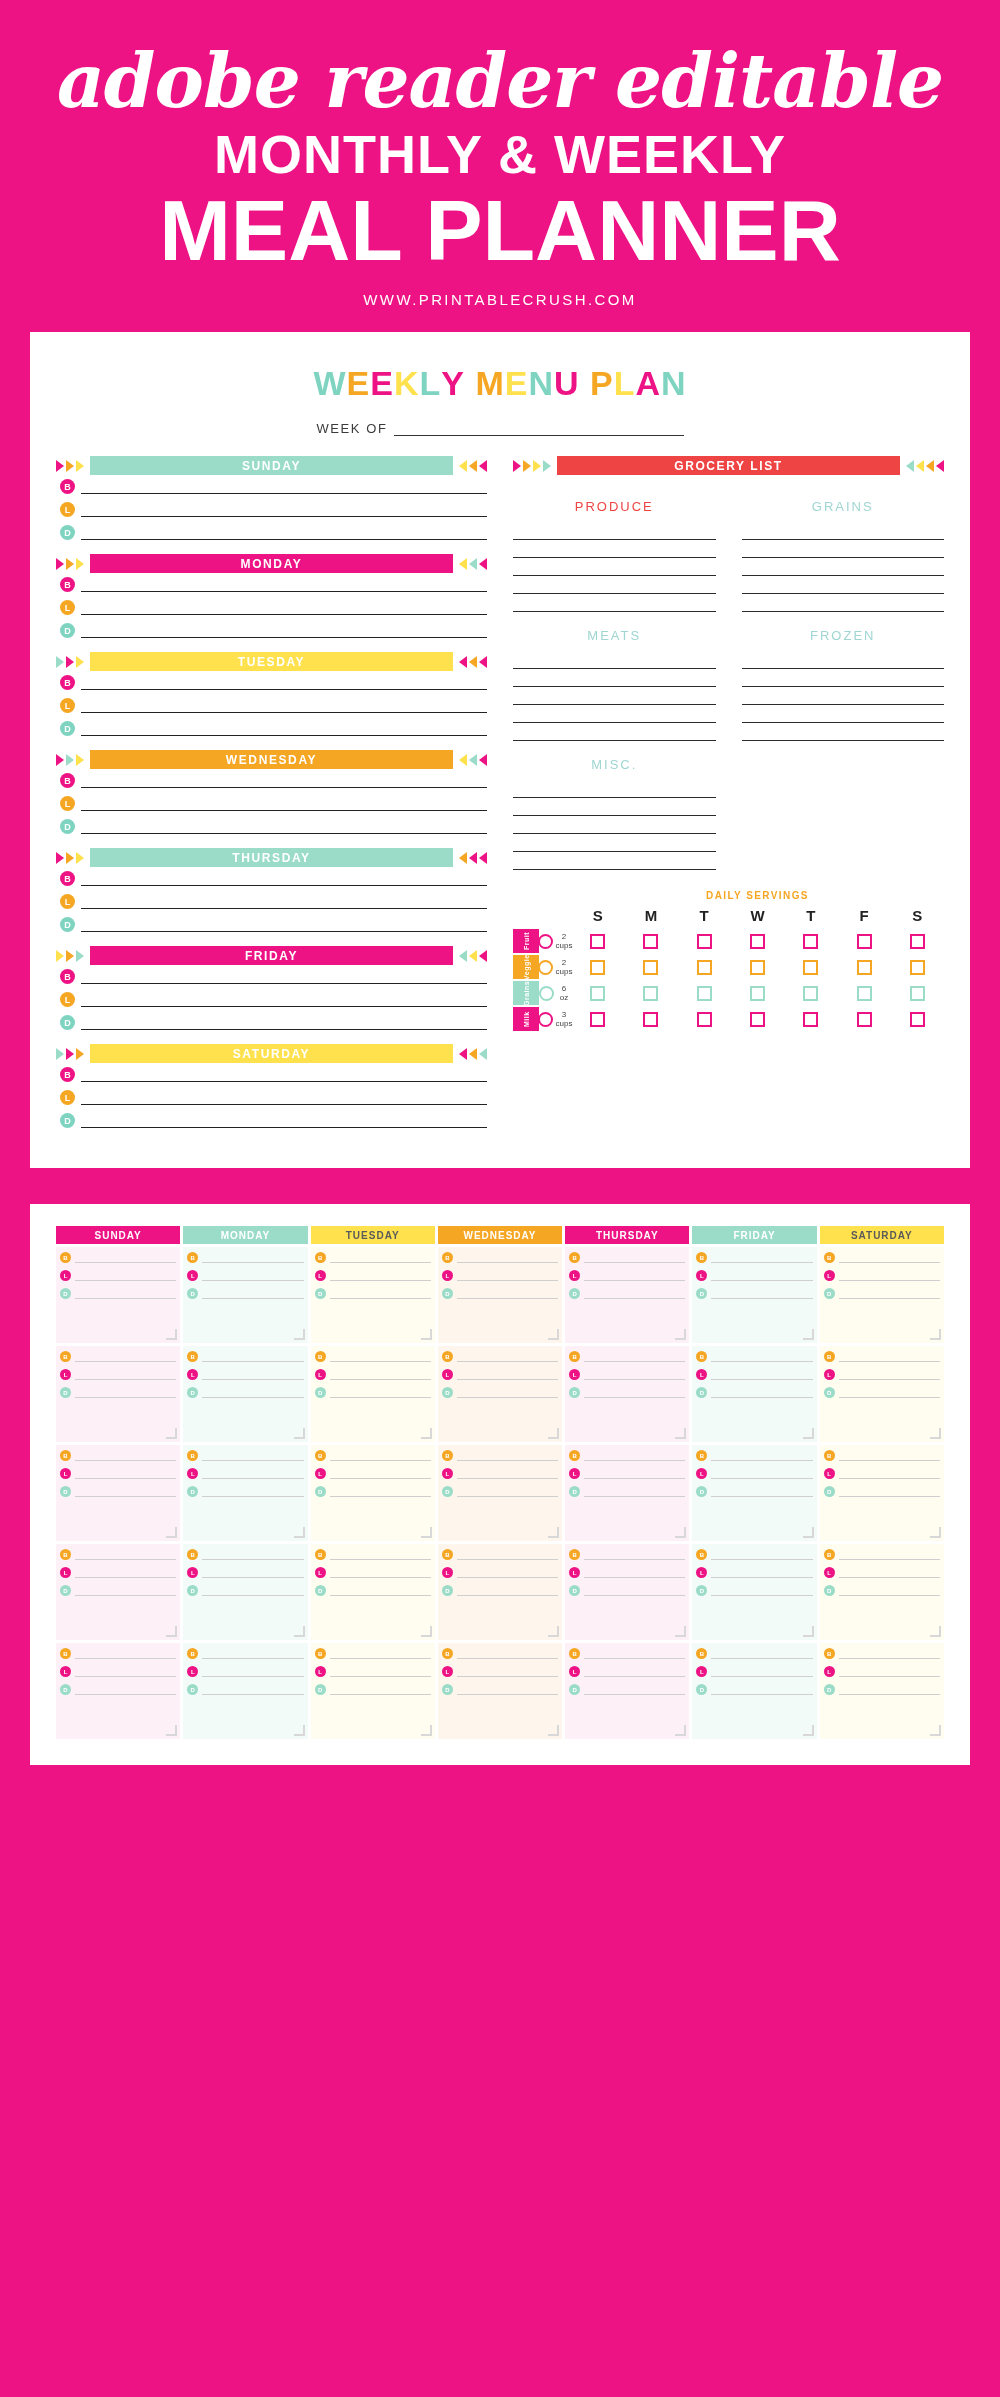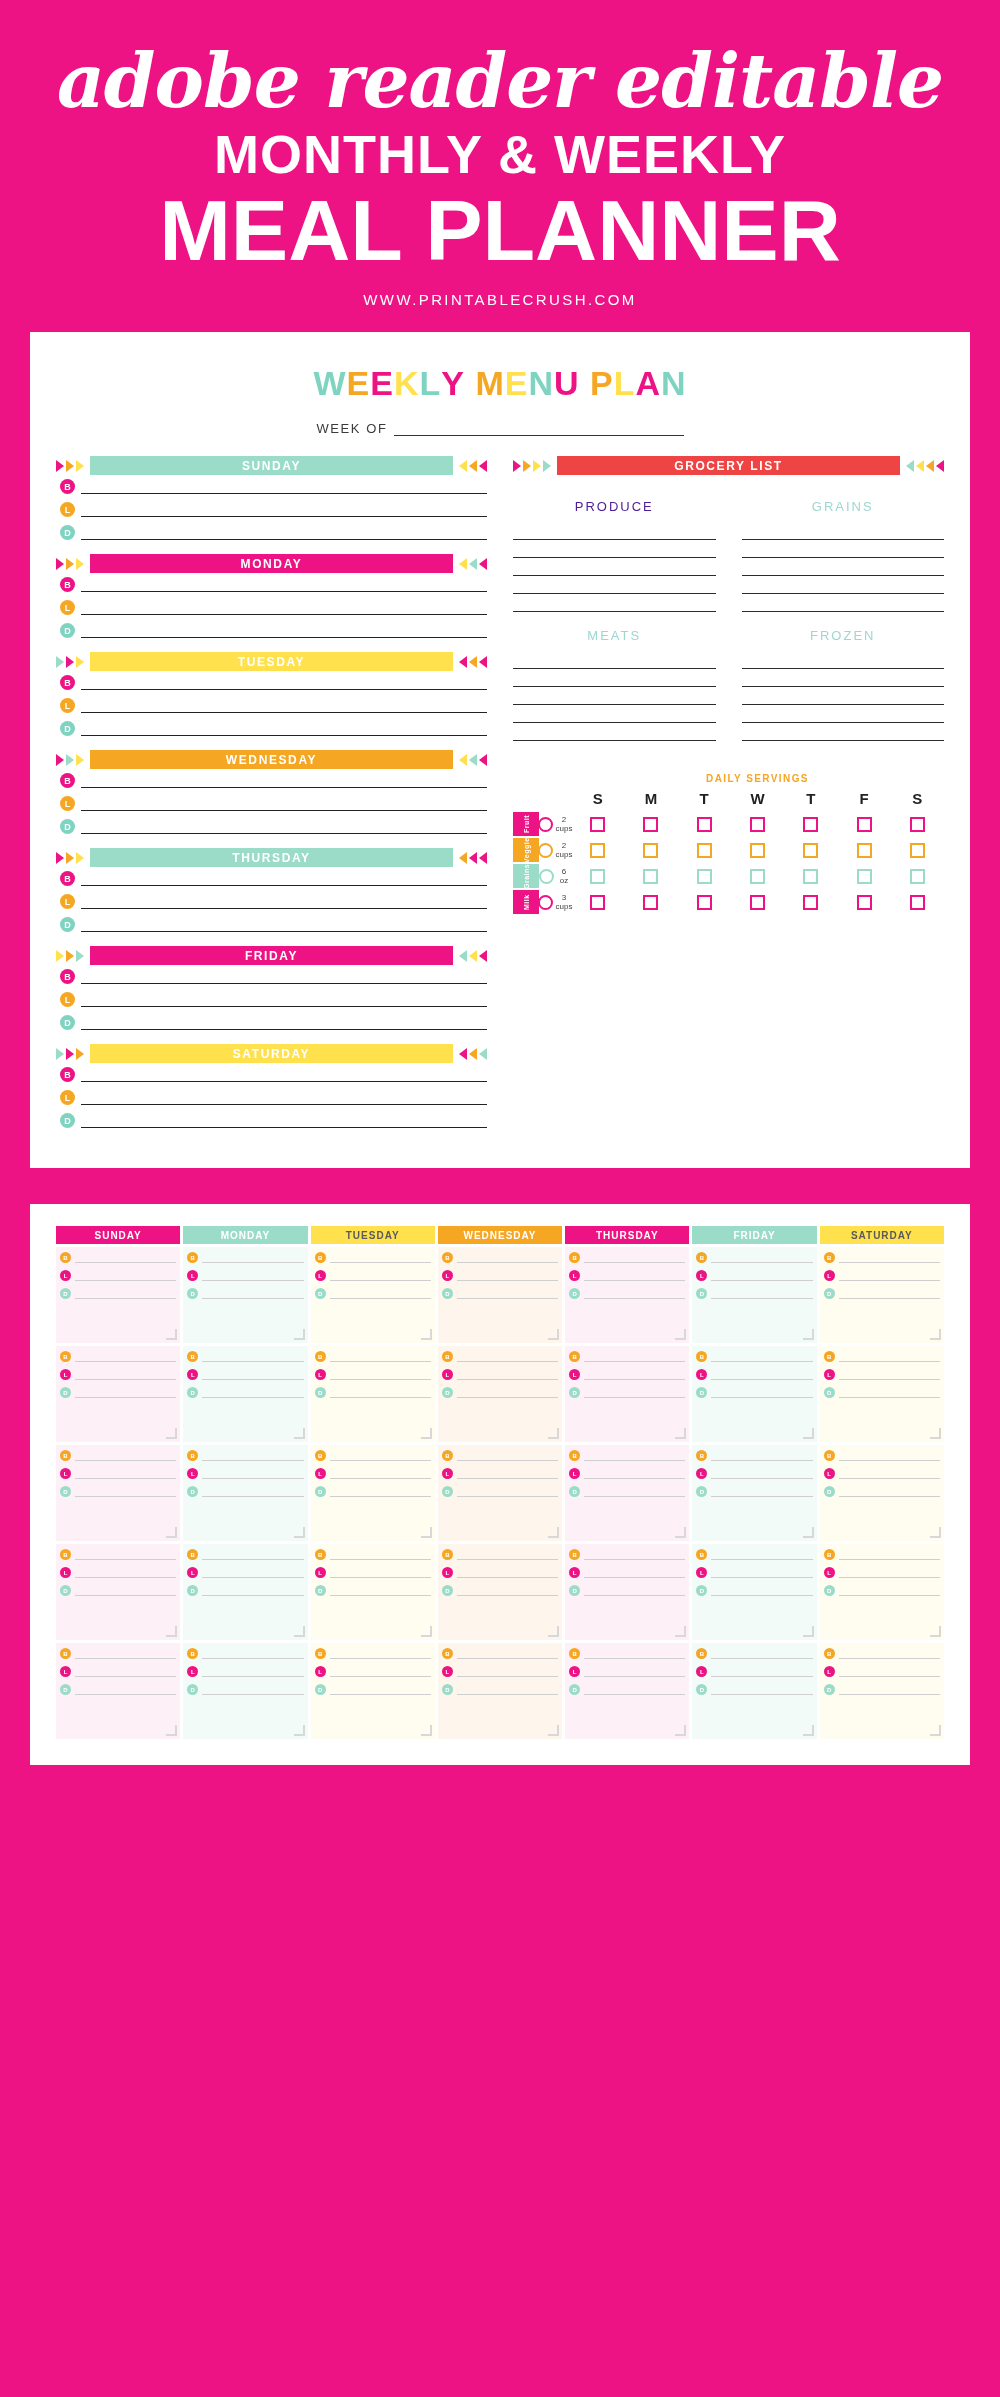--- a/index.html
+++ b/index.html
@@ -167,21 +167,21 @@
     font-weight:normal;
   }
   .g-lines{margin-bottom:4px;}
   .g-line{
     border-bottom:1px solid #2b2b2b;
     height:17px;
   }
 
   
   .servings{
-    margin-top:28px;
+    margin-top:16px;
   }
   .servings-title{
     text-align:center;
     color:#F5A623;
     font-size:10px;
     font-weight:bold;
     letter-spacing:1.4px;
     margin-bottom:6px;
     padding-left:58px;
   }
@@ -535,21 +535,21 @@
               <span class="arrows">
                 <span class="tri left" style="border-right-color: rgb(155, 220, 200);"></span>
                 <span class="tri left" style="border-right-color: rgb(255, 225, 77);"></span>
                 <span class="tri left" style="border-right-color: rgb(245, 166, 35);"></span>
                 <span class="tri left" style="border-right-color: rgb(237, 19, 133);"></span>
               </span>
             </div>
           </div>
         <div class="grocery-grid" id="groceryGrid">
             <div>
-              <div class="g-cat" style="color: #4c1d95;">PRODUCE</div>
+              <div class="g-cat" style="color: #ef4444;">PRODUCE</div>
               <div class="g-lines">
                 <div class="g-line"></div>
                 <div class="g-line"></div>
                 <div class="g-line"></div>
                 <div class="g-line"></div>
                 <div class="g-line"></div>
               </div>
             </div>
             <div>
               <div class="g-cat" style="color: rgb(159, 214, 210);">GRAINS</div>
@@ -566,20 +566,30 @@
               <div class="g-lines">
                 <div class="g-line"></div>
                 <div class="g-line"></div>
                 <div class="g-line"></div>
                 <div class="g-line"></div>
                 <div class="g-line"></div>
               </div>
             </div>
             <div>
               <div class="g-cat" style="color: rgb(159, 214, 210);">FROZEN</div>
+              <div class="g-lines">
+                <div class="g-line"></div>
+                <div class="g-line"></div>
+                <div class="g-line"></div>
+                <div class="g-line"></div>
+                <div class="g-line"></div>
+              </div>
+            </div>
+            <div>
+              <div class="g-cat" style="color: rgb(159, 214, 210);">MISC.</div>
               <div class="g-lines">
                 <div class="g-line"></div>
                 <div class="g-line"></div>
                 <div class="g-line"></div>
                 <div class="g-line"></div>
                 <div class="g-line"></div>
               </div>
             </div>
           </div>
 

